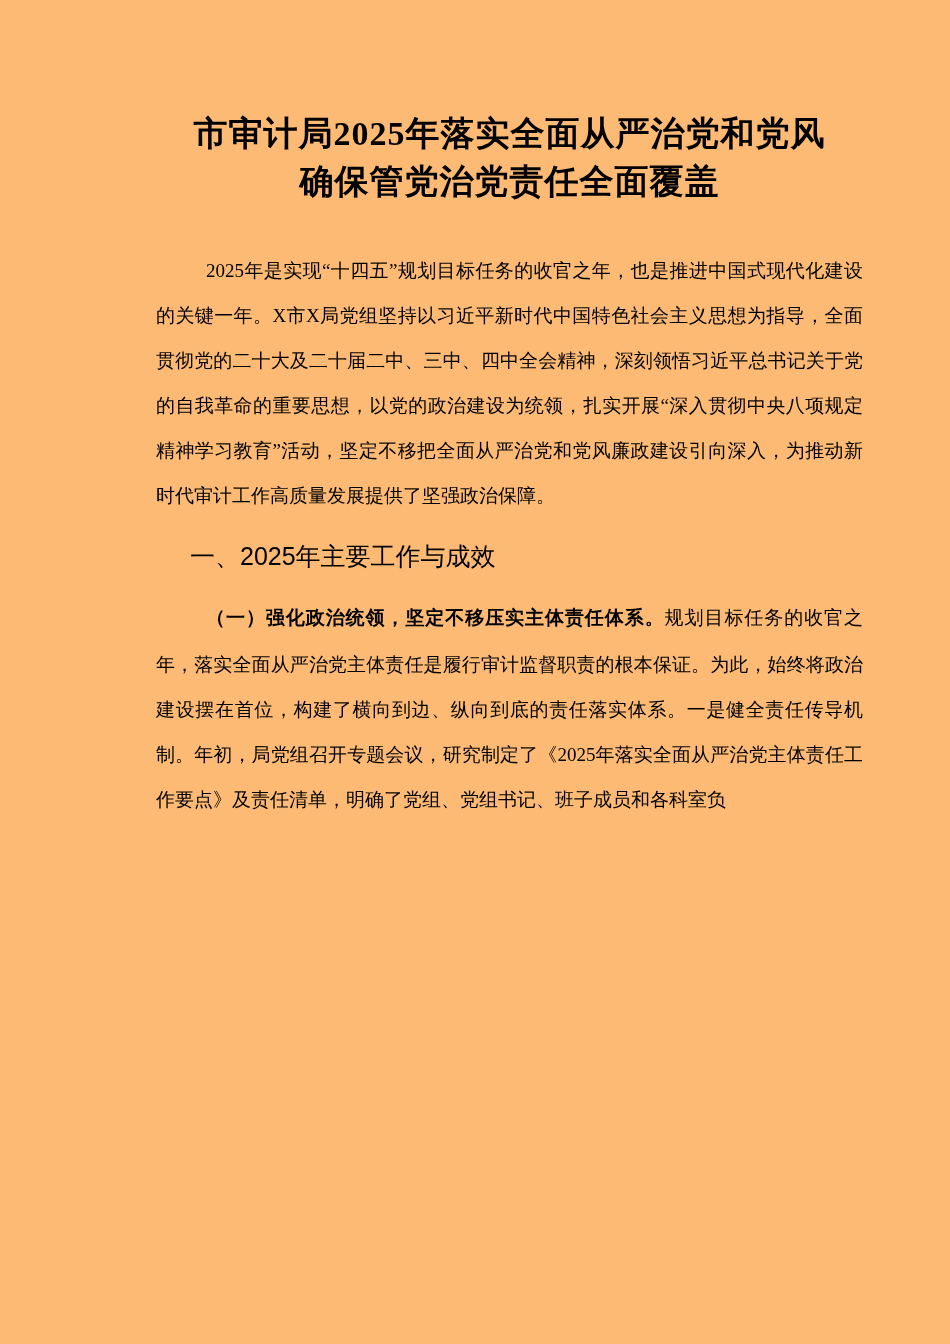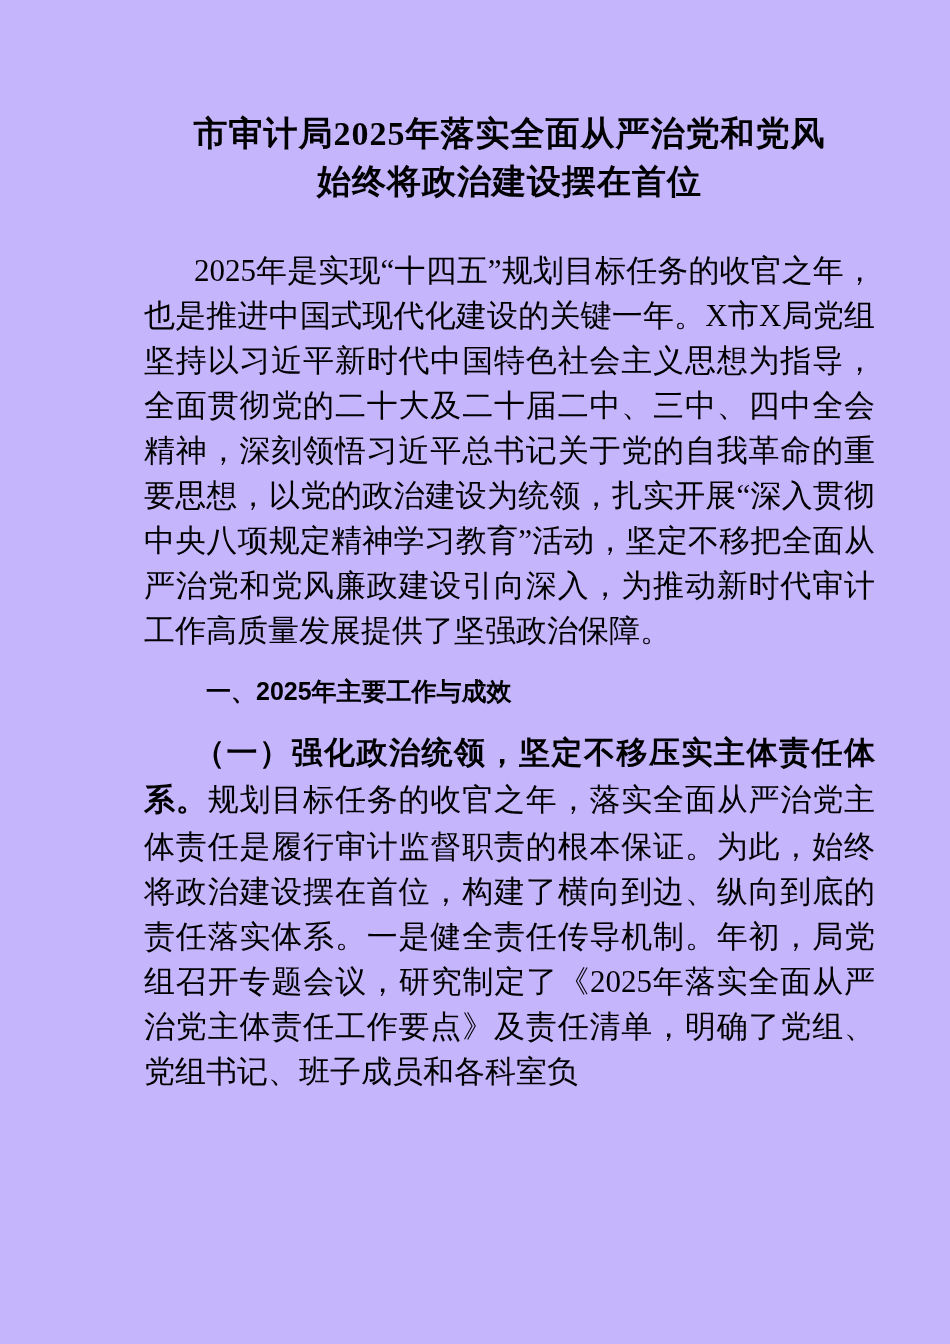--- a/index.html
+++ b/index.html
@@ -5,67 +5,67 @@
   html, body {
     margin: 0;
     padding: 0;
     background: #ffffff;
   }
   .page {
     position: relative;
     width: 950px;
     height: 1344px;
     margin: 0 auto;
-    background: #c4b5fd;
+    background: #fdba74;
     color: #000000;
     box-sizing: border-box;
     padding: 110px 71px 0 140px;
     overflow: hidden;
   }
   .doc-title {
     font-family: "Liberation Serif", "DejaVu Serif", serif;
     font-weight: 700;
     font-size: 34px;
     line-height: 48px;
     letter-spacing: 1px;
     text-align: center;
     margin: 0 0 42px 0;
   }
   .title-line {
     display: block;
     white-space: nowrap;
   }
   .para {
     font-family: "Liberation Serif", "DejaVu Serif", serif;
-    font-size: 31px;
+    font-size: 19px;
     line-height: 45px;
     text-align: justify;
     text-indent: 50px;
-    margin: 4px;
+    margin: 16px;
   }
   .section-heading {
     font-family: "Liberation Sans", "DejaVu Sans", sans-serif;
-    font-weight: 700;
+    font-weight: 400;
     font-size: 25px;
     line-height: 45px;
     text-indent: 50px;
-    margin: 16px;
+    margin: 0;
   }
   .lead {
     font-weight: 700;
     font-family: Liberation Mono, monospace;
   }
 </style>
 </head>
 <body>
 
 <div class="page">
   <h1 class="doc-title">
     <span class="title-line">市审计局2025年落实全面从严治党和党风</span>
-    <span class="title-line">始终将政治建设摆在首位</span>
+    <span class="title-line">确保管党治党责任全面覆盖</span>
   </h1>
 
   <p class="para">2025年是实现“十四五”规划目标任务的收官之年，也是推进中国式现代化建设的关键一年。X市X局党组坚持以习近平新时代中国特色社会主义思想为指导，全面贯彻党的二十大及二十届二中、三中、四中全会精神，深刻领悟习近平总书记关于党的自我革命的重要思想，以党的政治建设为统领，扎实开展“深入贯彻中央八项规定精神学习教育”活动，坚定不移把全面从严治党和党风廉政建设引向深入，为推动新时代审计工作高质量发展提供了坚强政治保障。</p>
 
   <h2 class="section-heading">一、2025年主要工作与成效</h2>
 
 
   <p class="para"><span class="lead">（一）强化政治统领，坚定不移压实主体责任体系。</span><span>规划目标任务的收官之年，落实全面从严治党主体责任是履行审计监督职责的根本保证。为此，始终将政治建设摆在首位，构建了横向到边、纵向到底的责任落实体系。一是健全责任传导机制。年初，局党组召开专题会议，研究制定了《2025年落实全面从严治党主体责任工作要点》及责任清单，明确了党组、党组书记、班子成员和各科室负</span></p>
 </div>
 

